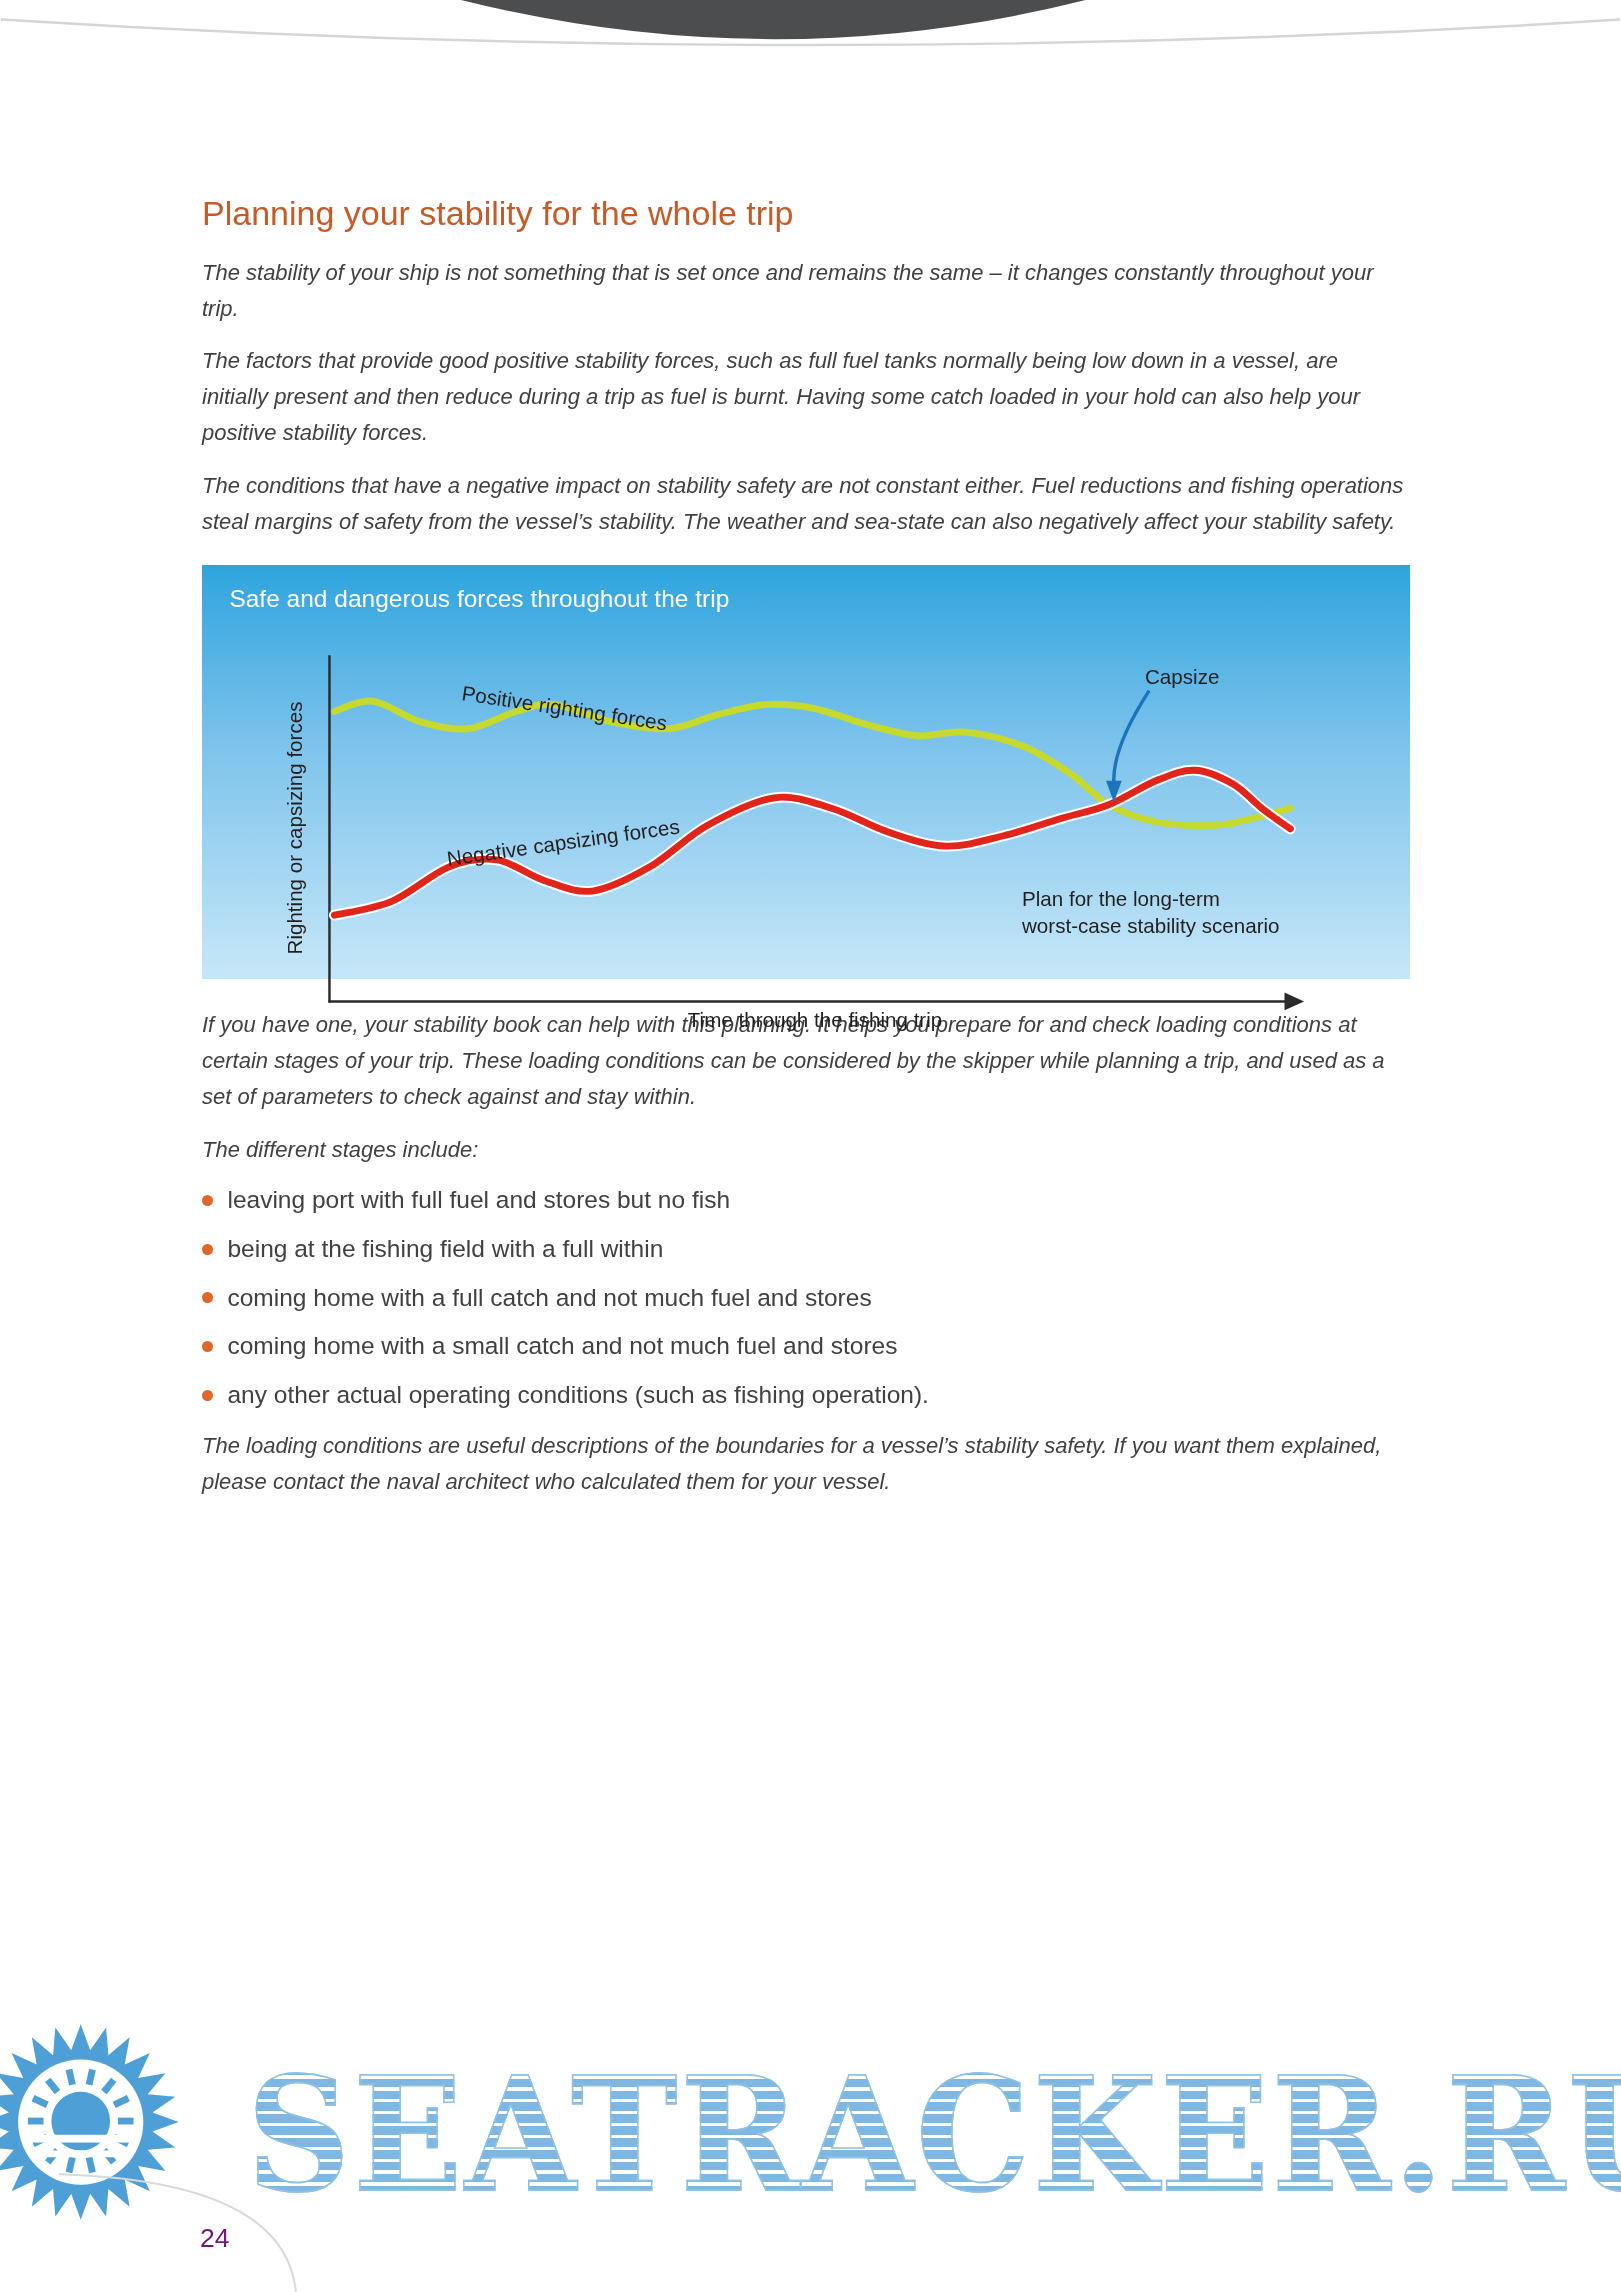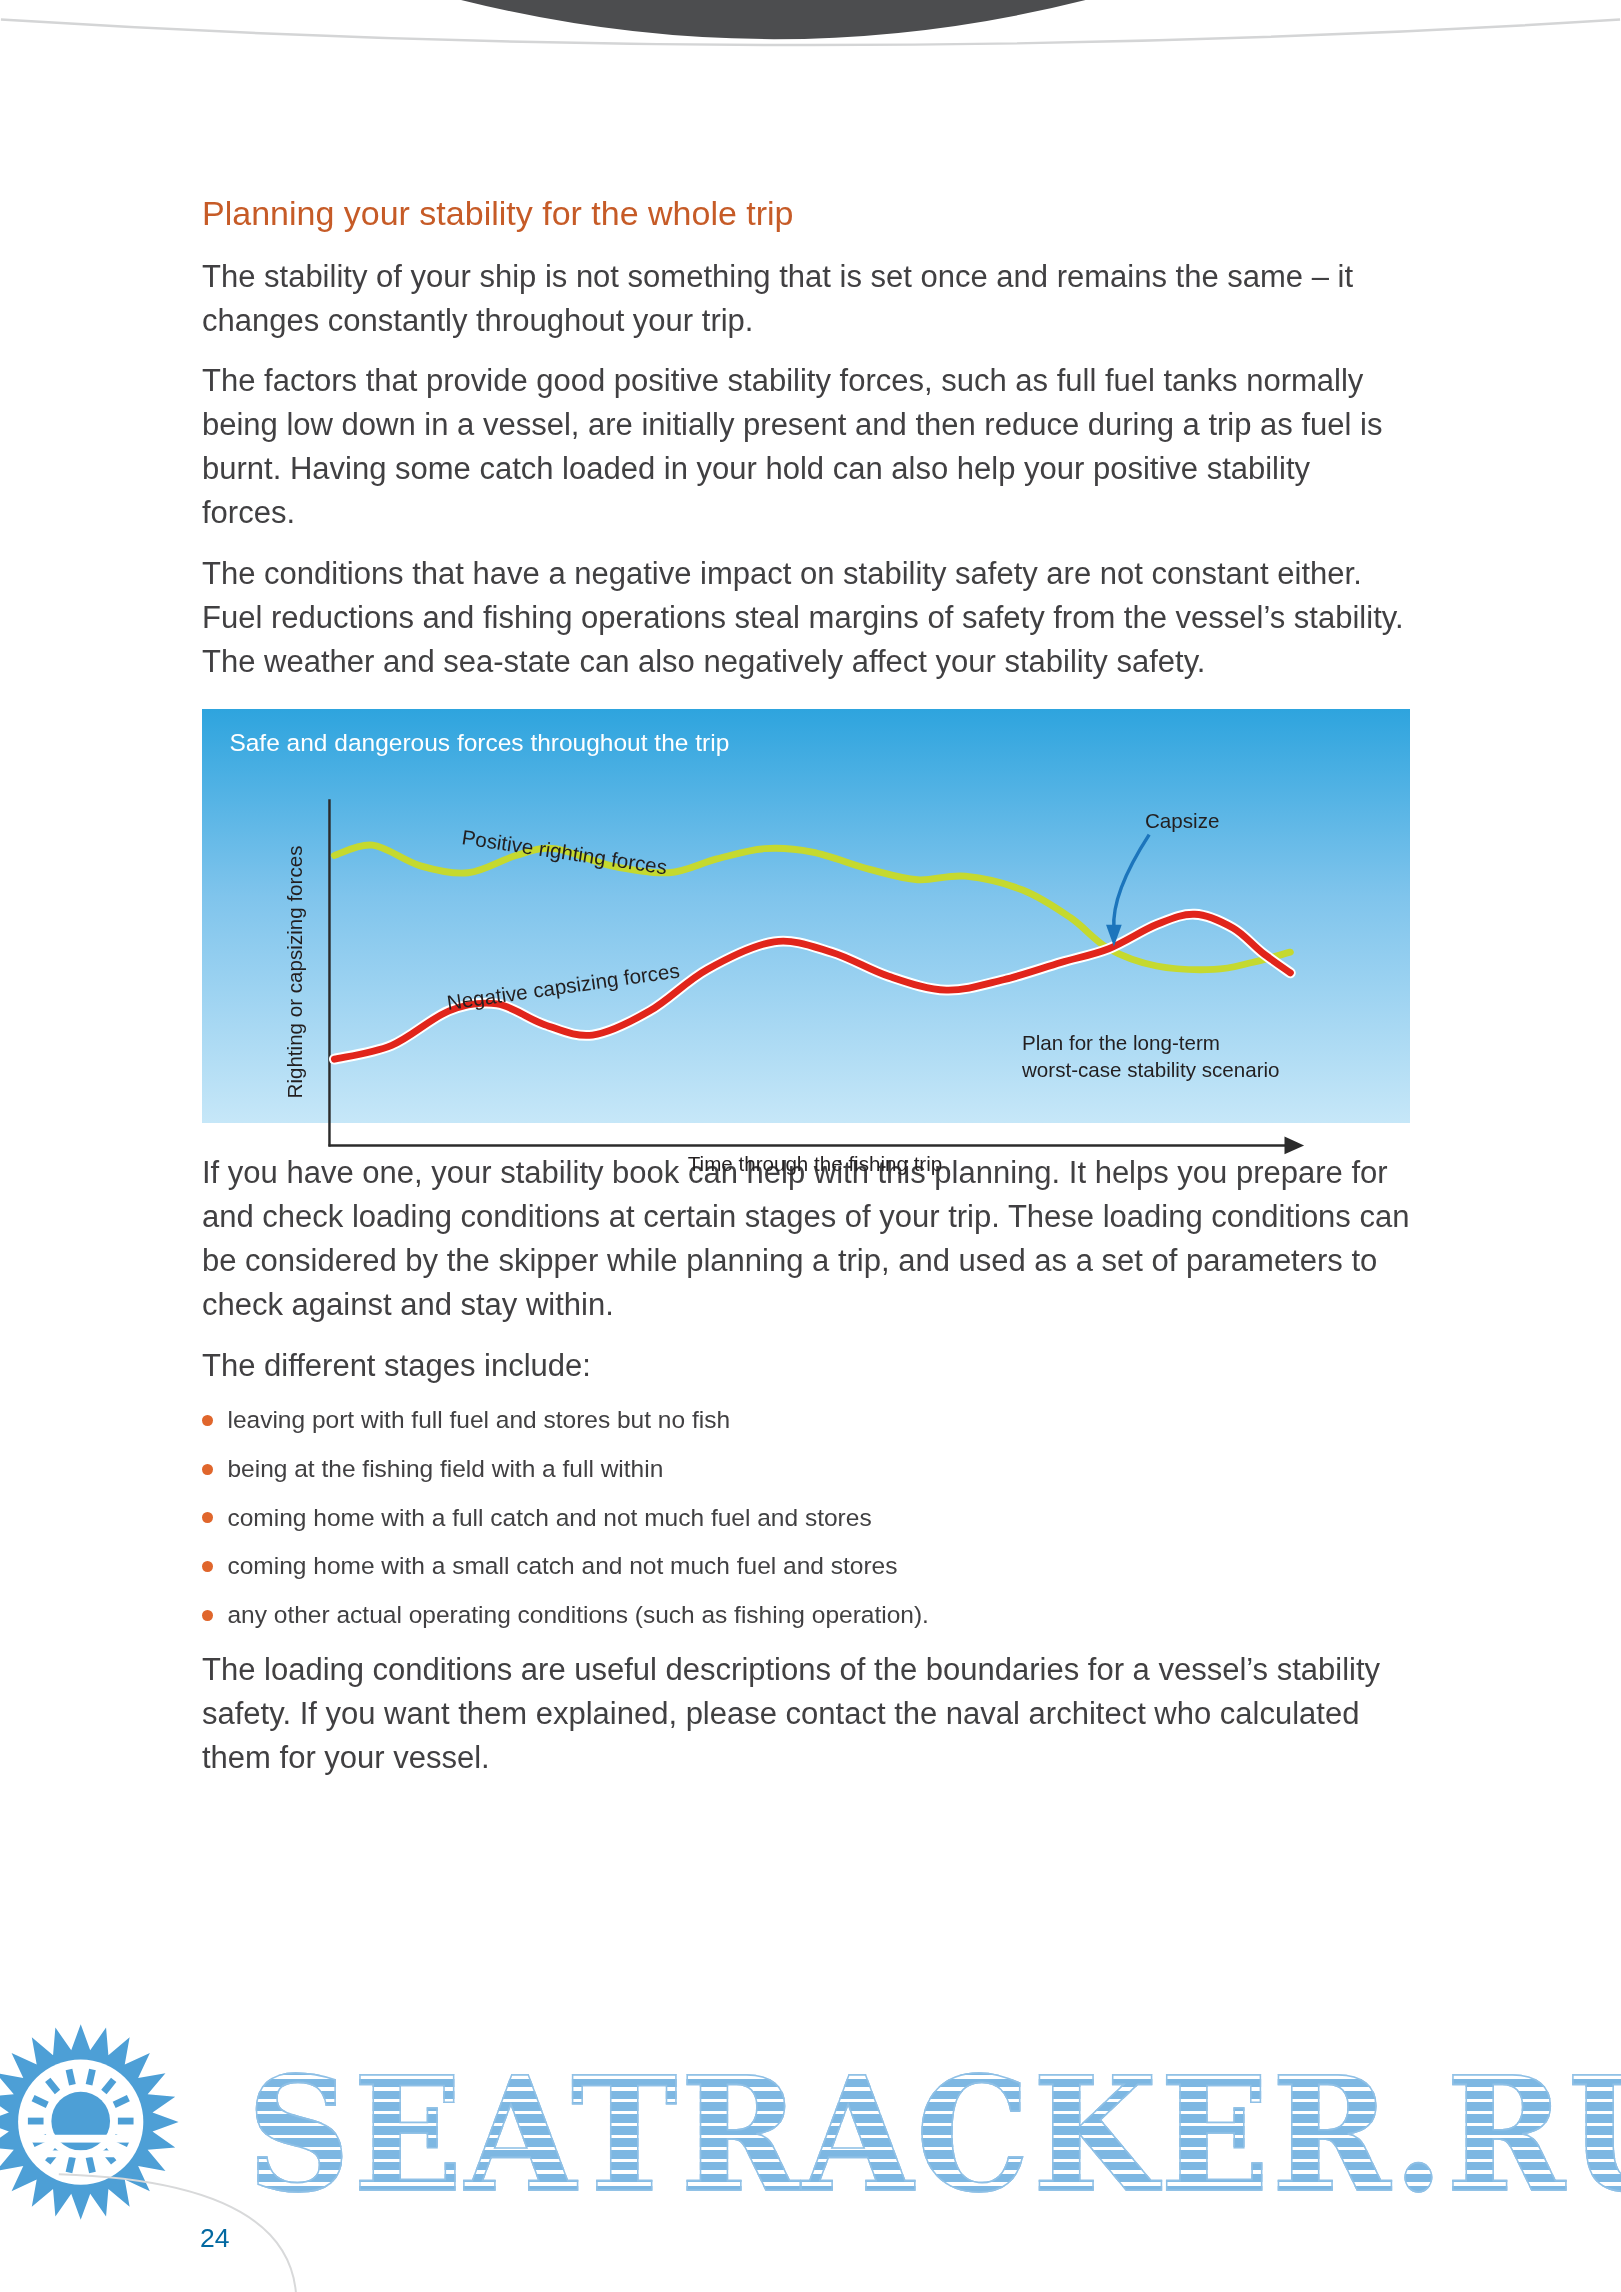--- a/index.html
+++ b/index.html
@@ -3,21 +3,21 @@
 <meta charset="utf-8">
 <style>
   html,body { margin:0; padding:0; background:#ffffff; }
   .page {
     position:relative; width:1621px; height:2293px; background:#ffffff;
     overflow:hidden; font-family:"Liberation Sans", sans-serif; color:#414042;
   }
   .top-decor { position:absolute; left:0; top:0; }
   .content { position:absolute; left:202px; top:194px; width:1208px; }
   .heading { font-size:34px; font-weight:normal; color:#c65b27; margin:0 0 21.6px 0; }
-  .content p { font-size:31px; line-height:44px; margin:0 0 16.7px 0; }
+  .content p { font-size:22px; line-height:36px; margin:0 0 16.7px 0;font-style:italic; }
 
   
   .chart-box {
     position:relative; width:1208px; height:414px; margin:25.5px 0 27.4px 0;
     background:linear-gradient(180deg,#2ea4de 0%, #7fc4ec 45%, #c6e7f8 100%);
   }
   .chart-box .chart-title { position:absolute; left:27.4px; top:19.6px; font-size:24.5px; color:#ffffff; }
   .chart-box svg { position:absolute; left:0; top:0; }
   .chart-label { position:absolute; font-size:20.6px; color:#231f20; white-space:nowrap; }
   .ylabel { left:93px; top:263px; transform:translate(-50%,-50%) rotate(-90deg); }
@@ -40,21 +40,21 @@
     letter-spacing:2.9px; color:#7db7e2; transform:scaleY(1.1); transform-origin:top left;
   }
   @supports ((-webkit-background-clip: text) or (background-clip: text)) {
     .watermark {
       background:repeating-linear-gradient(180deg,#7db7e2 0px,#7db7e2 7.8px,#ffffff 7.8px,#ffffff 10.8px);
       -webkit-background-clip:text; background-clip:text; color:transparent;
       -webkit-text-stroke:1.5px #8fc0e6;
     }
   }
   .corner-arc { position:absolute; left:0; top:2137px; }
-  .page-number { position:absolute; left:200px; top:2223px; font-size:26.5px; color:#0369a1; }
+  .page-number { position:absolute; left:200px; top:2223px; font-size:26.5px; color:#701a75; }
 </style>
 </head>
 <body>
 
 <div class="page">
 
   <svg class="top-decor" width="1621" height="93" viewBox="0 0 1654 95">
     <path d="M 470 0 Q 790 80 1108 0 Z" fill="#4c4d4f"></path>
     <path d="M 0 20 Q 827 72 1654 20" stroke="#d4d5d6" stroke-width="2.5" fill="none"></path>
   </svg>

